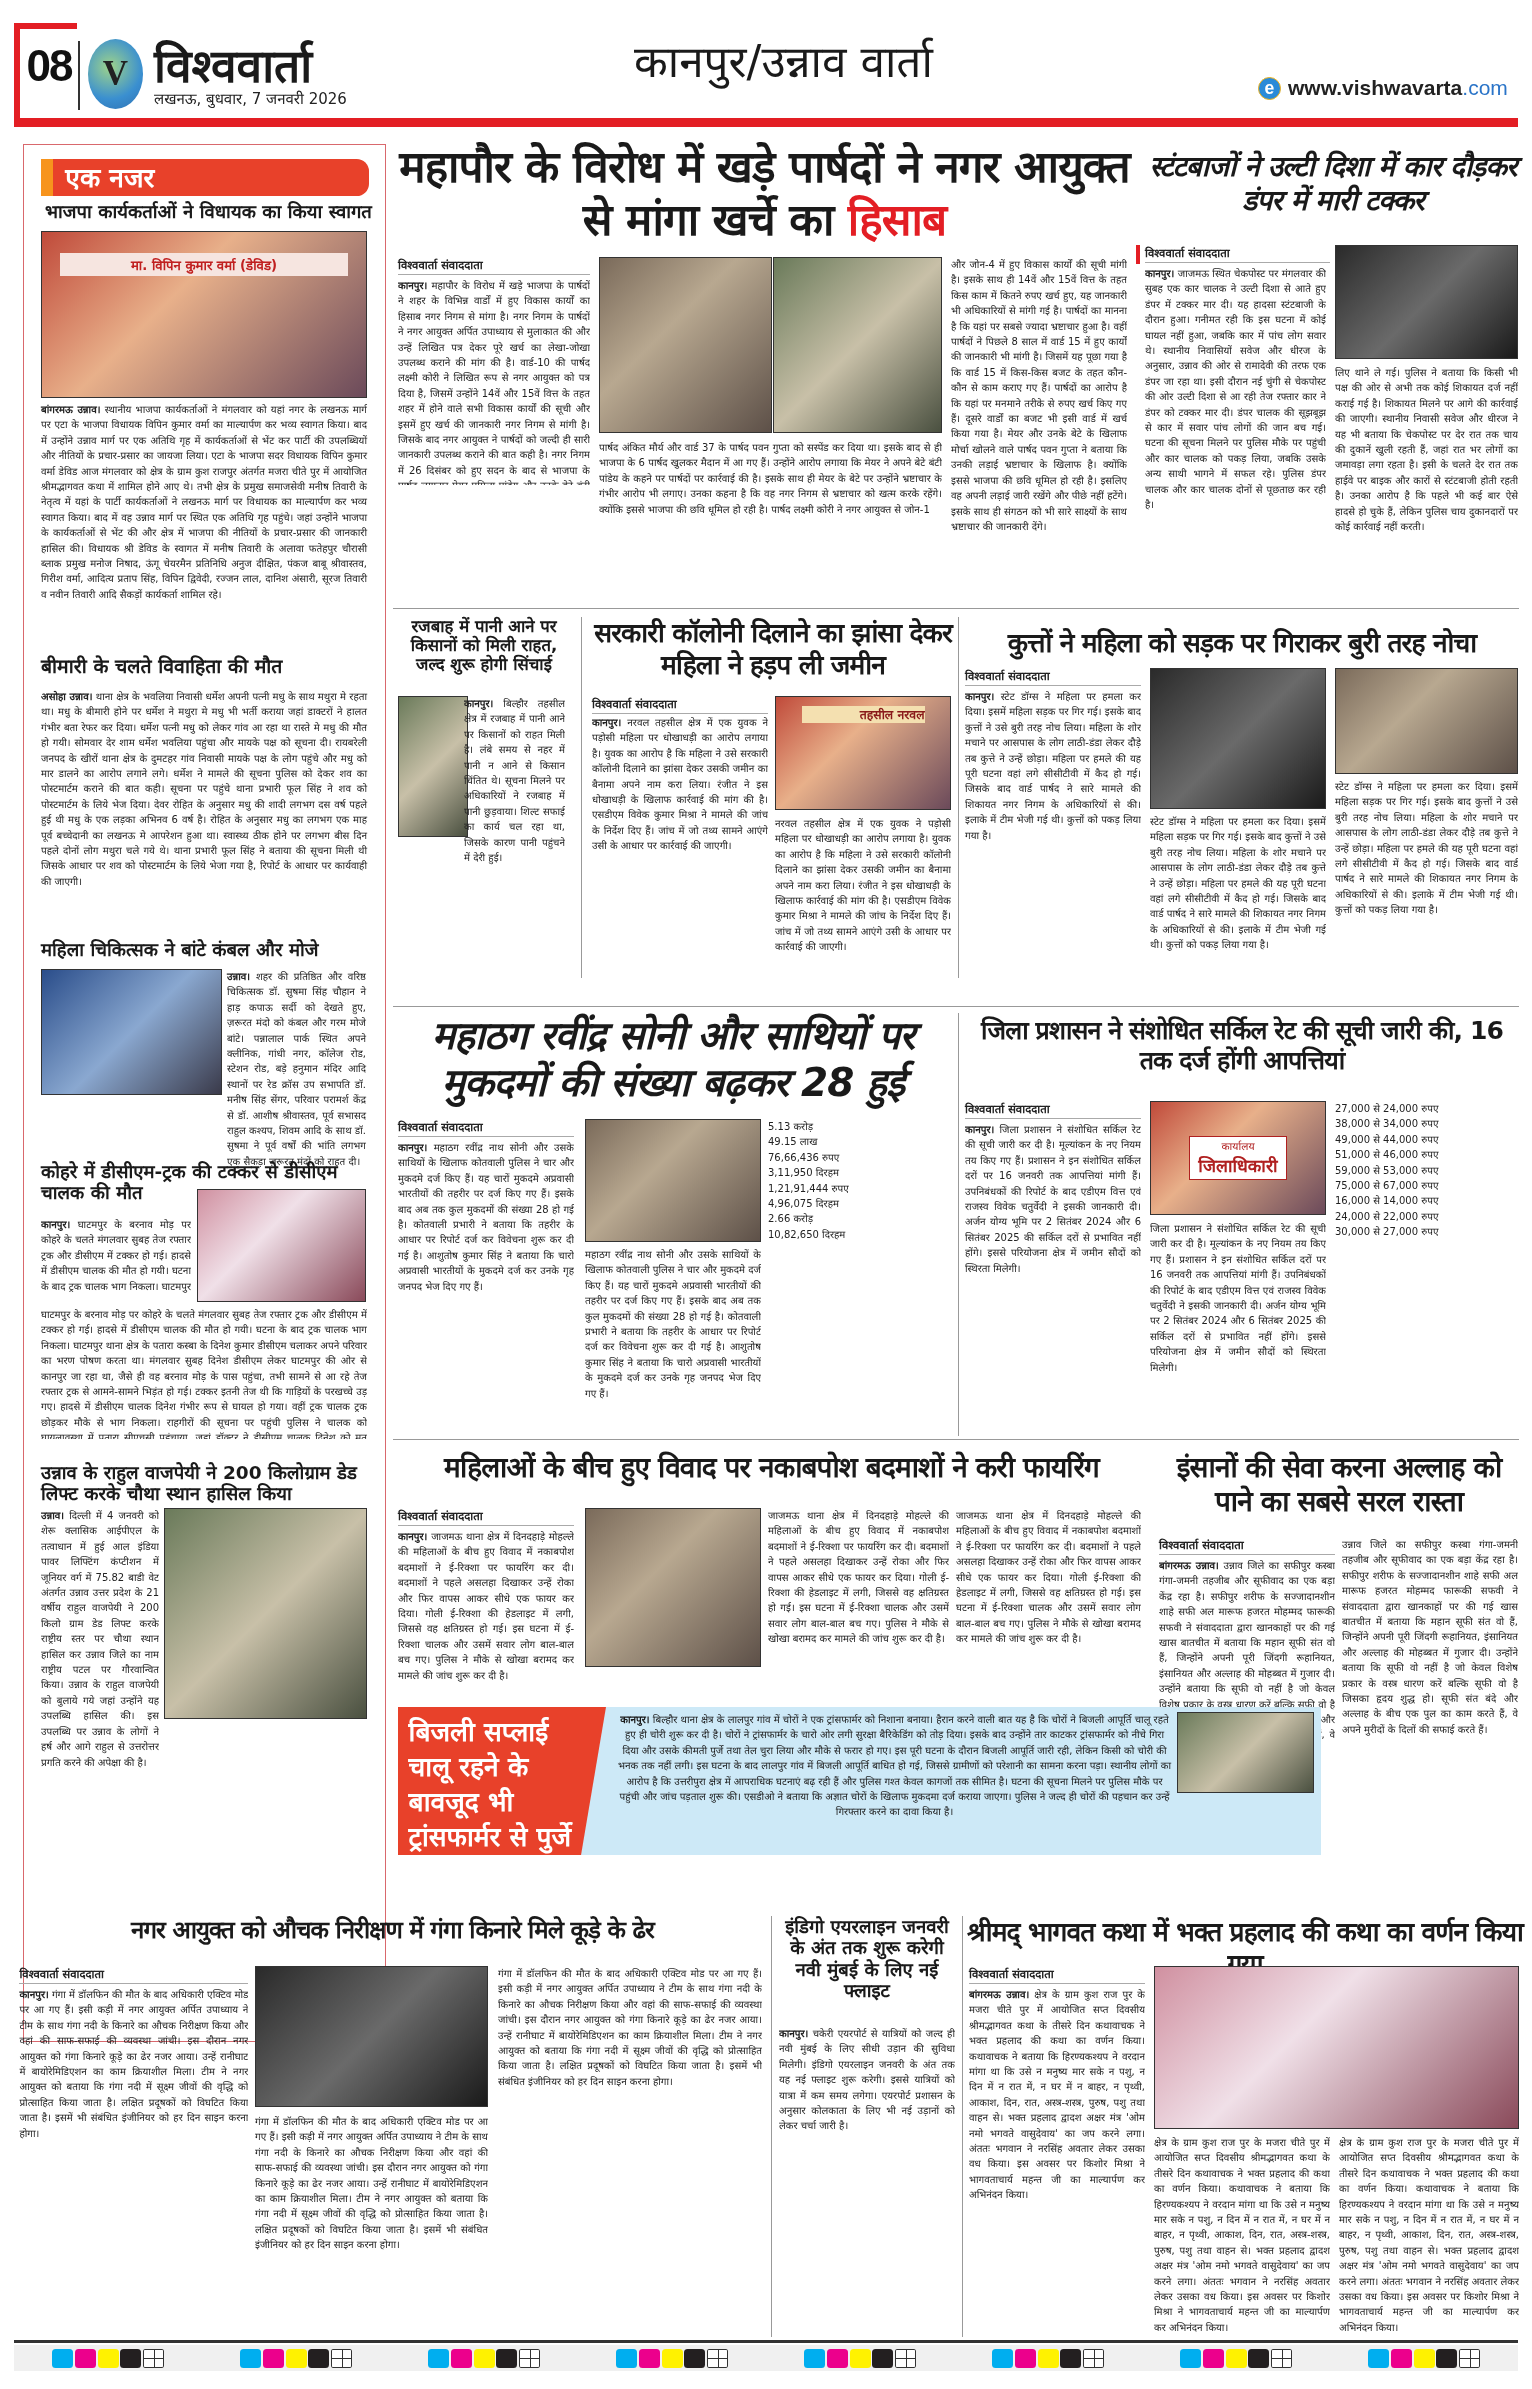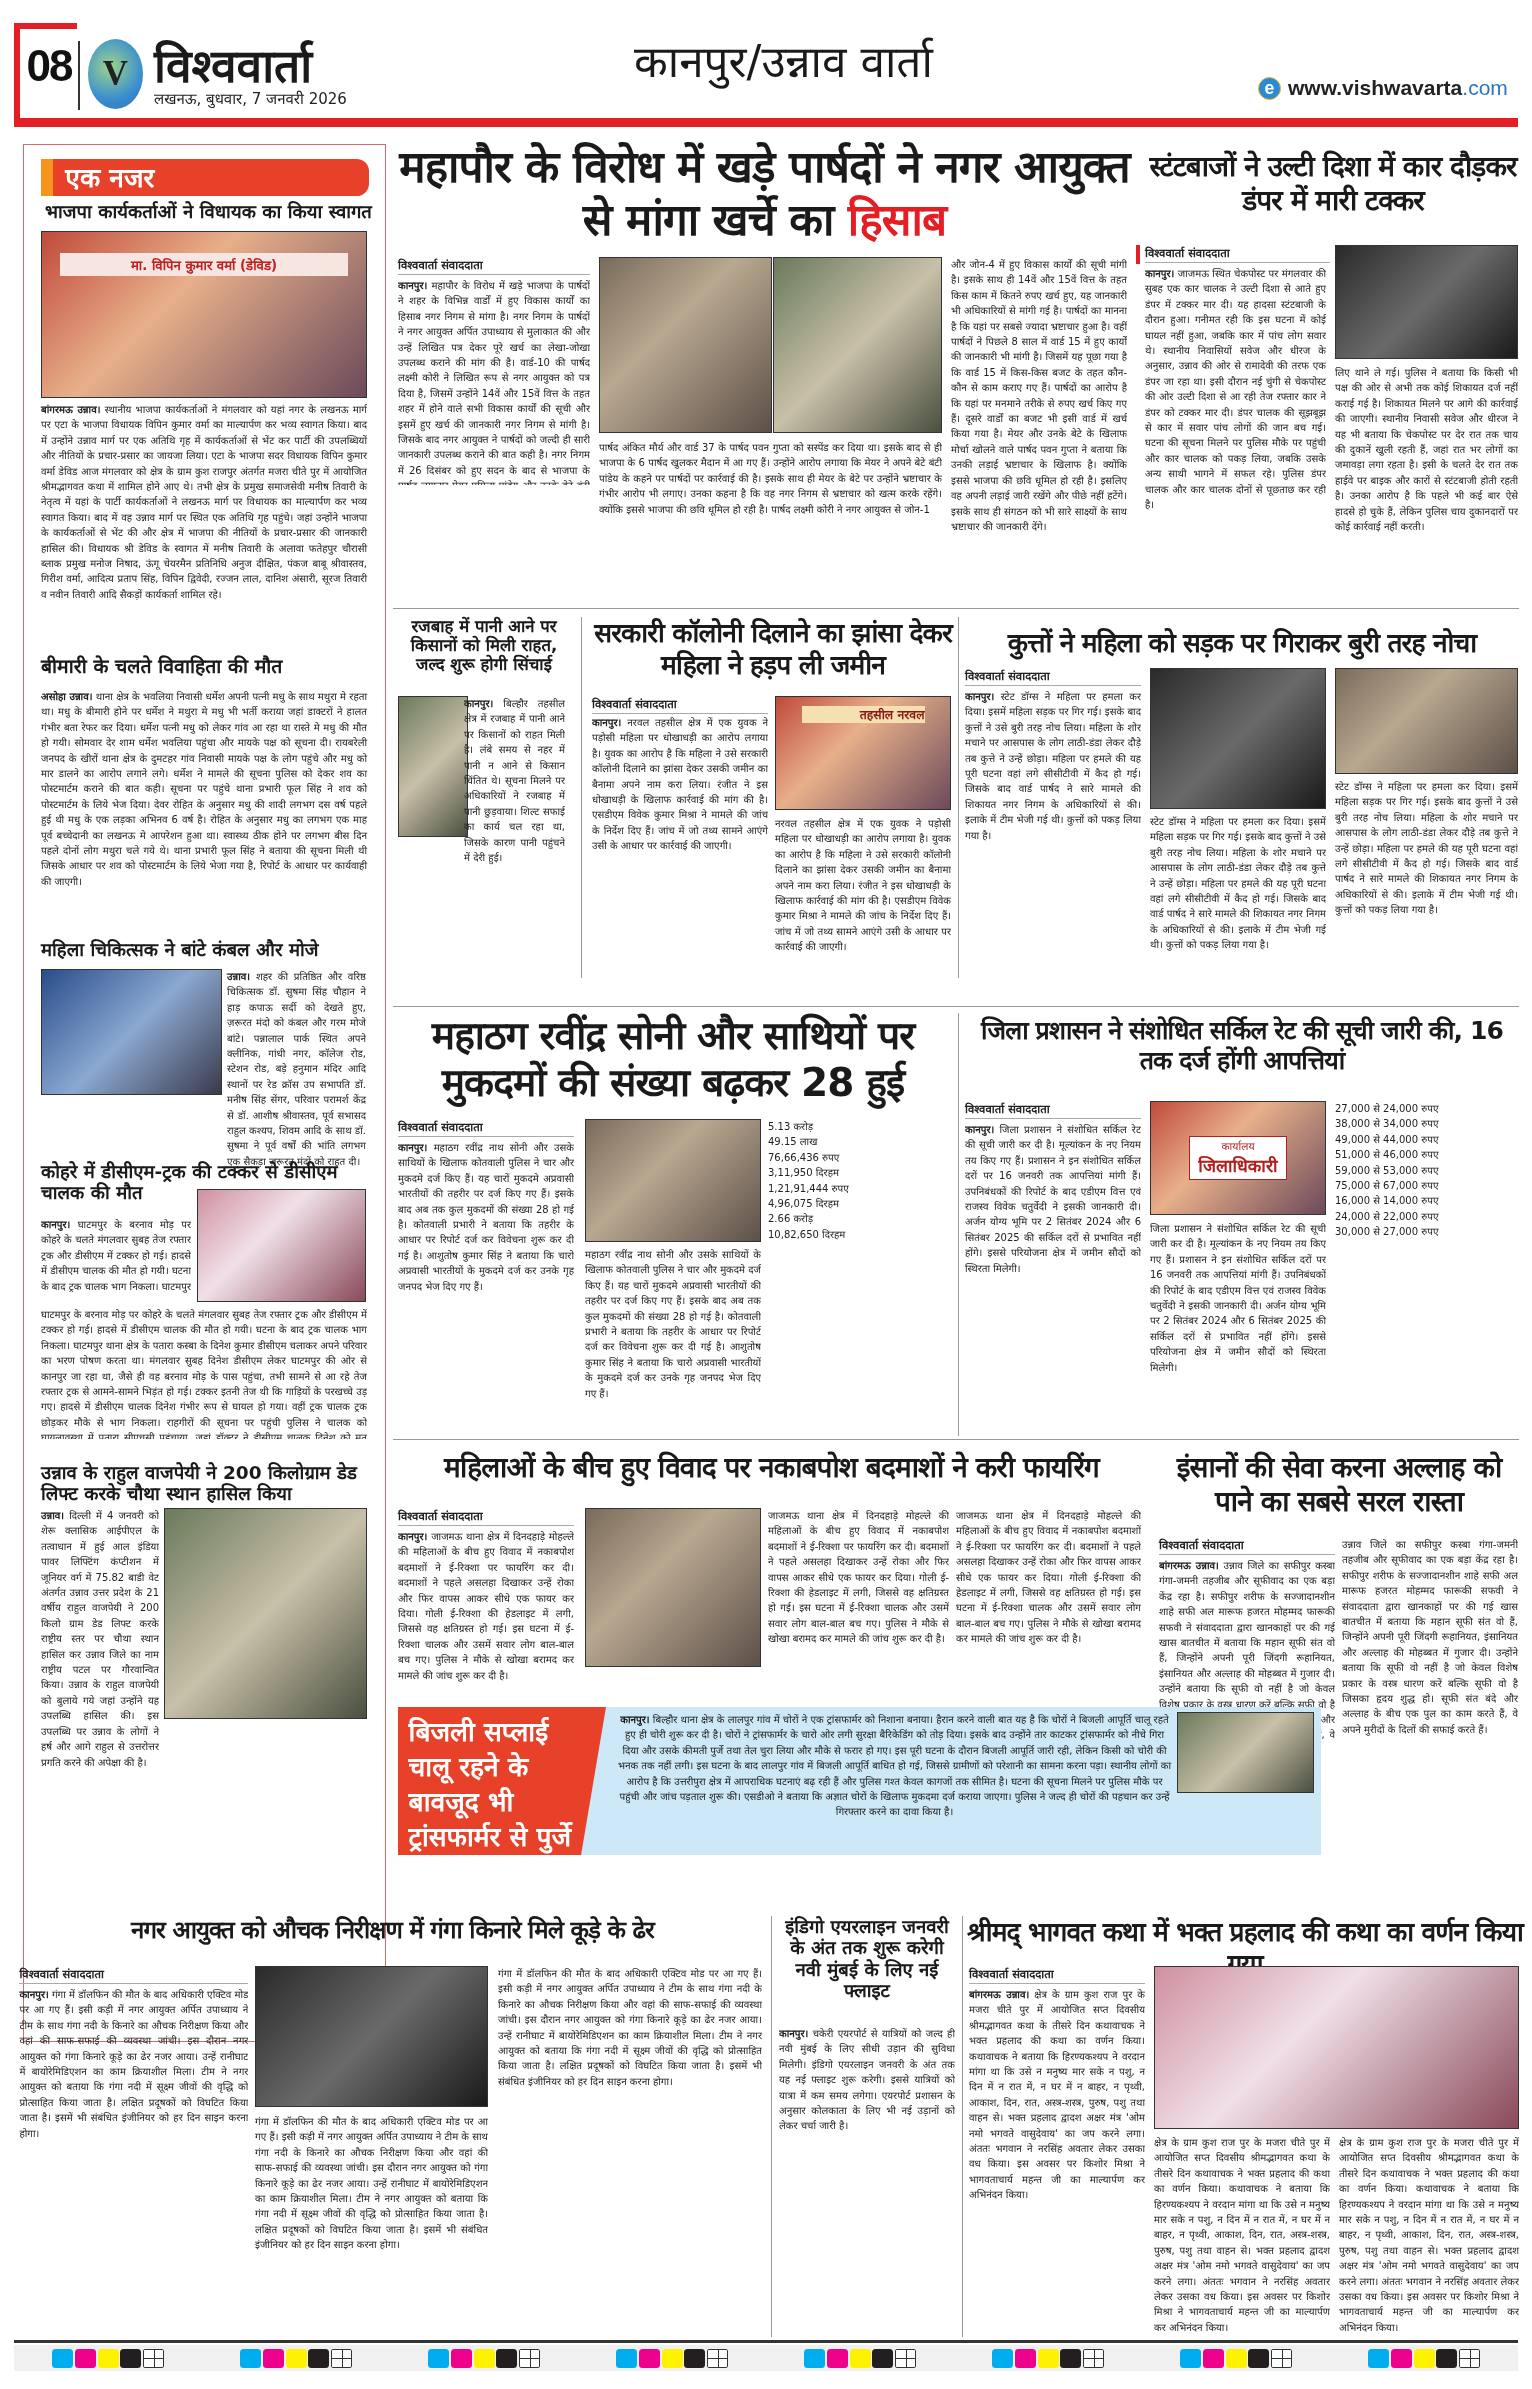--- a/index.html
+++ b/index.html
@@ -96,21 +96,21 @@
 <div class="abs body-text" style="left:41px;top:1508px;width:118px;height:264px;overflow:hidden;"><b>उन्नाव।</b> <span>दिल्ली में 4 जनवरी को शेरू क्लासिक आईपीएल के तत्वाधान में हुई आल इंडिया पावर लिफ्टिंग कंप्टीशन में जूनियर वर्ग में 75.82 बाडी वेट अंतर्गत उन्नाव उत्तर प्रदेश के 21 वर्षीय राहुल वाजपेयी ने 200 किलो ग्राम डेड लिफ्ट करके राष्ट्रीय स्तर पर चौथा स्थान हासिल कर उन्नाव जिले का नाम राष्ट्रीय पटल पर गौरवान्वित किया। उन्नाव के राहुल वाजपेयी को बुलाये गये जहां उन्होंने यह उपलब्धि हासिल की। इस उपलब्धि पर उन्नाव के लोगों ने हर्ष और आगे राहुल से उत्तरोत्तर प्रगति करने की अपेक्षा की है।</span></div>
 
 <div class="abs big-head" style="left:393px;top:141px;width:743px;font-size:44px;"><span>महापौर के विरोध में खड़े पार्षदों ने नगर आयुक्त से मांगा खर्चे का </span><span class="red">हिसाब</span></div>
 <div class="abs byline" style="left:398px;top:257px;width:192px;">विश्ववार्ता संवाददाता</div>
 <div class="abs body-text" style="left:398px;top:278px;width:192px;height:207px;overflow:hidden;"><b>कानपुर।</b> <span>महापौर के विरोध में खड़े भाजपा के पार्षदों ने शहर के विभिन्न वार्डों में हुए विकास कार्यों का हिसाब नगर निगम से मांगा है। नगर निगम के पार्षदों ने नगर आयुक्त अर्पित उपाध्याय से मुलाकात की और उन्हें लिखित पत्र देकर पूरे खर्च का लेखा-जोखा उपलब्ध कराने की मांग की है। वार्ड-10 की पार्षद लक्ष्मी कोरी ने लिखित रूप से नगर आयुक्त को पत्र दिया है, जिसमें उन्होंने 14वें और 15वें वित्त के तहत शहर में होने वाले सभी विकास कार्यों की सूची और इसमें हुए खर्च की जानकारी नगर निगम से मांगी है। जिसके बाद नगर आयुक्त ने पार्षदों को जल्दी ही सारी जानकारी उपलब्ध कराने की बात कही है। नगर निगम में 26 दिसंबर को हुए सदन के बाद से भाजपा के पार्षद लगातार मेयर प्रमिला पांडेय और उनके बेटे बंटी पांडेय का विरोध कर रहे हैं। सदन में हुए हंगामे के बाद मेयर प्रमिला पांडेय ने वार्ड 4 के</span></div>
 <div class="abs photo" style="left:599px;top:257px;width:173px;height:176px;"></div>
 <div class="abs photo green" style="left:773px;top:257px;width:169px;height:176px;"></div>
 <div class="abs body-text" style="left:599px;top:440px;width:343px;height:150px;overflow:hidden;">पार्षद अंकित मौर्य और वार्ड 37 के पार्षद पवन गुप्ता को सस्पेंड कर दिया था। इसके बाद से ही भाजपा के 6 पार्षद खुलकर मैदान में आ गए हैं। उन्होंने आरोप लगाया कि मेयर ने अपने बेटे बंटी पांडेय के कहने पर पार्षदों पर कार्रवाई की है। इसके साथ ही मेयर के बेटे पर उन्होंने भ्रष्टाचार के गंभीर आरोप भी लगाए। उनका कहना है कि वह नगर निगम से भ्रष्टाचार को खत्म करके रहेंगे। क्योंकि इससे भाजपा की छवि धूमिल हो रही है। पार्षद लक्ष्मी कोरी ने नगर आयुक्त से जोन-1</div>
 <div class="abs body-text" style="left:951px;top:257px;width:176px;height:339px;overflow:hidden;">और जोन-4 में हुए विकास कार्यों की सूची मांगी है। इसके साथ ही 14वें और 15वें वित्त के तहत किस काम में कितने रुपए खर्च हुए, यह जानकारी भी अधिकारियों से मांगी गई है। पार्षदों का मानना है कि यहां पर सबसे ज्यादा भ्रष्टाचार हुआ है। वहीं पार्षदों ने पिछले 8 साल में वार्ड 15 में हुए कार्यों की जानकारी भी मांगी है। जिसमें यह पूछा गया है कि वार्ड 15 में किस-किस बजट के तहत कौन-कौन से काम कराए गए हैं। पार्षदों का आरोप है कि यहां पर मनमाने तरीके से रुपए खर्च किए गए हैं। दूसरे वार्डों का बजट भी इसी वार्ड में खर्च किया गया है। मेयर और उनके बेटे के खिलाफ मोर्चा खोलने वाले पार्षद पवन गुप्ता ने बताया कि उनकी लड़ाई भ्रष्टाचार के खिलाफ है। क्योंकि इससे भाजपा की छवि धूमिल हो रही है। इसलिए वह अपनी लड़ाई जारी रखेंगे और पीछे नहीं हटेंगे। इसके साथ ही संगठन को भी सारे साक्ष्यों के साथ भ्रष्टाचार की जानकारी देंगे।</div>
 
-<div class="abs big-head" style="left:1141px;top:150px;width:384px;font-size:28px;">स्टंटबाजों ने उल्टी दिशा में कार दौड़कर डंपर में मारी टक्कर</div>
+<div class="abs big-head" style="left:1141px;top:150px;width:384px;font-size:28px;font-style:italic;">स्टंटबाजों ने उल्टी दिशा में कार दौड़कर डंपर में मारी टक्कर</div>
 <div class="abs" style="left:1136px;top:245px;width:4.4px;height:19.4px;background:#e31e24;"></div>
 <div class="abs byline" style="left:1145px;top:245px;width:185px;">विश्ववार्ता संवाददाता</div>
 <div class="abs body-text" style="left:1145px;top:266px;width:181px;height:352px;overflow:hidden;"><b>कानपुर।</b> <span>जाजमऊ स्थित चेकपोस्ट पर मंगलवार की सुबह एक कार चालक ने उल्टी दिशा से आते हुए डंपर में टक्कर मार दी। यह हादसा स्टंटबाजी के दौरान हुआ। गनीमत रही कि इस घटना में कोई घायल नहीं हुआ, जबकि कार में पांच लोग सवार थे। स्थानीय निवासियों सवेज और धीरज के अनुसार, उन्नाव की ओर से रामादेवी की तरफ एक डंपर जा रहा था। इसी दौरान नई चुंगी से चेकपोस्ट की ओर उल्टी दिशा से आ रही तेज रफ्तार कार ने डंपर को टक्कर मार दी। डंपर चालक की सूझबूझ से कार में सवार पांच लोगों की जान बच गई। घटना की सूचना मिलने पर पुलिस मौके पर पहुंची और कार चालक को पकड़ लिया, जबकि उसके अन्य साथी भागने में सफल रहे। पुलिस डंपर चालक और कार चालक दोनों से पूछताछ कर रही है।</span></div>
 <div class="abs photo dark" style="left:1335px;top:245px;width:183px;height:114px;"></div>
 <div class="abs body-text" style="left:1335px;top:365px;width:183px;height:255px;overflow:hidden;">लिए थाने ले गई। पुलिस ने बताया कि किसी भी पक्ष की ओर से अभी तक कोई शिकायत दर्ज नहीं कराई गई है। शिकायत मिलने पर आगे की कार्रवाई की जाएगी। स्थानीय निवासी सवेज और धीरज ने यह भी बताया कि चेकपोस्ट पर देर रात तक चाय की दुकानें खुली रहती हैं, जहां रात भर लोगों का जमावड़ा लगा रहता है। इसी के चलते देर रात तक हाईवे पर बाइक और कारों से स्टंटबाजी होती रहती है। उनका आरोप है कि पहले भी कई बार ऐसे हादसे हो चुके हैं, लेकिन पुलिस चाय दुकानदारों पर कोई कार्रवाई नहीं करती।</div>
 
 <div class="abs h-rule" style="left:393px;top:608px;width:1126px;"></div>
 
 <div class="abs h-small" style="left:398px;top:617px;width:172px;font-size:16.7px;text-align:center;">रजबाह में पानी आने पर किसानों को मिली राहत, जल्द शुरू होगी सिंचाई</div>
 <div class="abs photo green" style="left:398px;top:696px;width:70px;height:141px;"></div>
@@ -129,21 +129,21 @@
 <div class="abs big-head" style="left:962px;top:627px;width:560px;font-size:26.4px;">कुत्तों ने महिला को सड़क पर गिराकर बुरी तरह नोचा</div>
 <div class="abs byline" style="left:965px;top:668px;width:176px;">विश्ववार्ता संवाददाता</div>
 <div class="abs body-text" style="left:965px;top:689px;width:176px;height:291px;overflow:hidden;"><b>कानपुर।</b> <span>स्टेट डॉग्स ने महिला पर हमला कर दिया। इसमें महिला सड़क पर गिर गई। इसके बाद कुत्तों ने उसे बुरी तरह नोच लिया। महिला के शोर मचाने पर आसपास के लोग लाठी-डंडा लेकर दौड़े तब कुत्ते ने उन्हें छोड़ा। महिला पर हमले की यह पूरी घटना वहां लगे सीसीटीवी में कैद हो गई। जिसके बाद वार्ड पार्षद ने सारे मामले की शिकायत नगर निगम के अधिकारियों से की। इलाके में टीम भेजी गई थी। कुत्तों को पकड़ लिया गया है।</span></div>
 <div class="abs photo dark" style="left:1150px;top:668px;width:176px;height:141px;"></div>
 <div class="abs photo" style="left:1335px;top:668px;width:183px;height:106px;"></div>
 <div class="abs body-text" style="left:1150px;top:814px;width:176px;height:167px;overflow:hidden;">स्टेट डॉग्स ने महिला पर हमला कर दिया। इसमें महिला सड़क पर गिर गई। इसके बाद कुत्तों ने उसे बुरी तरह नोच लिया। महिला के शोर मचाने पर आसपास के लोग लाठी-डंडा लेकर दौड़े तब कुत्ते ने उन्हें छोड़ा। महिला पर हमले की यह पूरी घटना वहां लगे सीसीटीवी में कैद हो गई। जिसके बाद वार्ड पार्षद ने सारे मामले की शिकायत नगर निगम के अधिकारियों से की। इलाके में टीम भेजी गई थी। कुत्तों को पकड़ लिया गया है।</div>
 <div class="abs body-text" style="left:1335px;top:779px;width:183px;height:201px;overflow:hidden;">स्टेट डॉग्स ने महिला पर हमला कर दिया। इसमें महिला सड़क पर गिर गई। इसके बाद कुत्तों ने उसे बुरी तरह नोच लिया। महिला के शोर मचाने पर आसपास के लोग लाठी-डंडा लेकर दौड़े तब कुत्ते ने उन्हें छोड़ा। महिला पर हमले की यह पूरी घटना वहां लगे सीसीटीवी में कैद हो गई। जिसके बाद वार्ड पार्षद ने सारे मामले की शिकायत नगर निगम के अधिकारियों से की। इलाके में टीम भेजी गई थी। कुत्तों को पकड़ लिया गया है।</div>
 
 <div class="abs h-rule" style="left:393px;top:1006px;width:1126px;"></div>
 
-<div class="abs big-head" style="left:393px;top:1013px;width:560px;font-size:39px;">महाठग रवींद्र सोनी और साथियों पर मुकदमों की संख्या बढ़कर 28 हुई</div>
+<div class="abs big-head" style="left:393px;top:1013px;width:560px;font-size:39px;font-style:italic;">महाठग रवींद्र सोनी और साथियों पर मुकदमों की संख्या बढ़कर 28 हुई</div>
 <div class="abs byline" style="left:398px;top:1119px;width:176px;">विश्ववार्ता संवाददाता</div>
 <div class="abs body-text" style="left:398px;top:1140px;width:176px;height:291px;overflow:hidden;"><b>कानपुर।</b> <span>महाठग रवींद्र नाथ सोनी और उसके साथियों के खिलाफ कोतवाली पुलिस ने चार और मुकदमे दर्ज किए हैं। यह चारों मुकदमे अप्रवासी भारतीयों की तहरीर पर दर्ज किए गए हैं। इसके बाद अब तक कुल मुकदमों की संख्या 28 हो गई है। कोतवाली प्रभारी ने बताया कि तहरीर के आधार पर रिपोर्ट दर्ज कर विवेचना शुरू कर दी गई है। आशुतोष कुमार सिंह ने बताया कि चारो अप्रवासी भारतीयों के मुकदमे दर्ज कर उनके गृह जनपद भेज दिए गए हैं।</span></div>
 <div class="abs photo" style="left:585px;top:1119px;width:176px;height:123px;"></div>
 <div class="abs body-text" style="left:585px;top:1247px;width:176px;height:183px;overflow:hidden;">महाठग रवींद्र नाथ सोनी और उसके साथियों के खिलाफ कोतवाली पुलिस ने चार और मुकदमे दर्ज किए हैं। यह चारों मुकदमे अप्रवासी भारतीयों की तहरीर पर दर्ज किए गए हैं। इसके बाद अब तक कुल मुकदमों की संख्या 28 हो गई है। कोतवाली प्रभारी ने बताया कि तहरीर के आधार पर रिपोर्ट दर्ज कर विवेचना शुरू कर दी गई है। आशुतोष कुमार सिंह ने बताया कि चारो अप्रवासी भारतीयों के मुकदमे दर्ज कर उनके गृह जनपद भेज दिए गए हैं।</div>
 <div class="abs body-text" style="left:768px;top:1119px;width:181px;height:312px;overflow:hidden;">
   <div>5.13 करोड़</div>
   <div>49.15 लाख</div>
   <div>76,66,436 रुपए</div>
   <div>3,11,950 दिरहम</div>
   <div>1,21,91,444 रुपए</div>

